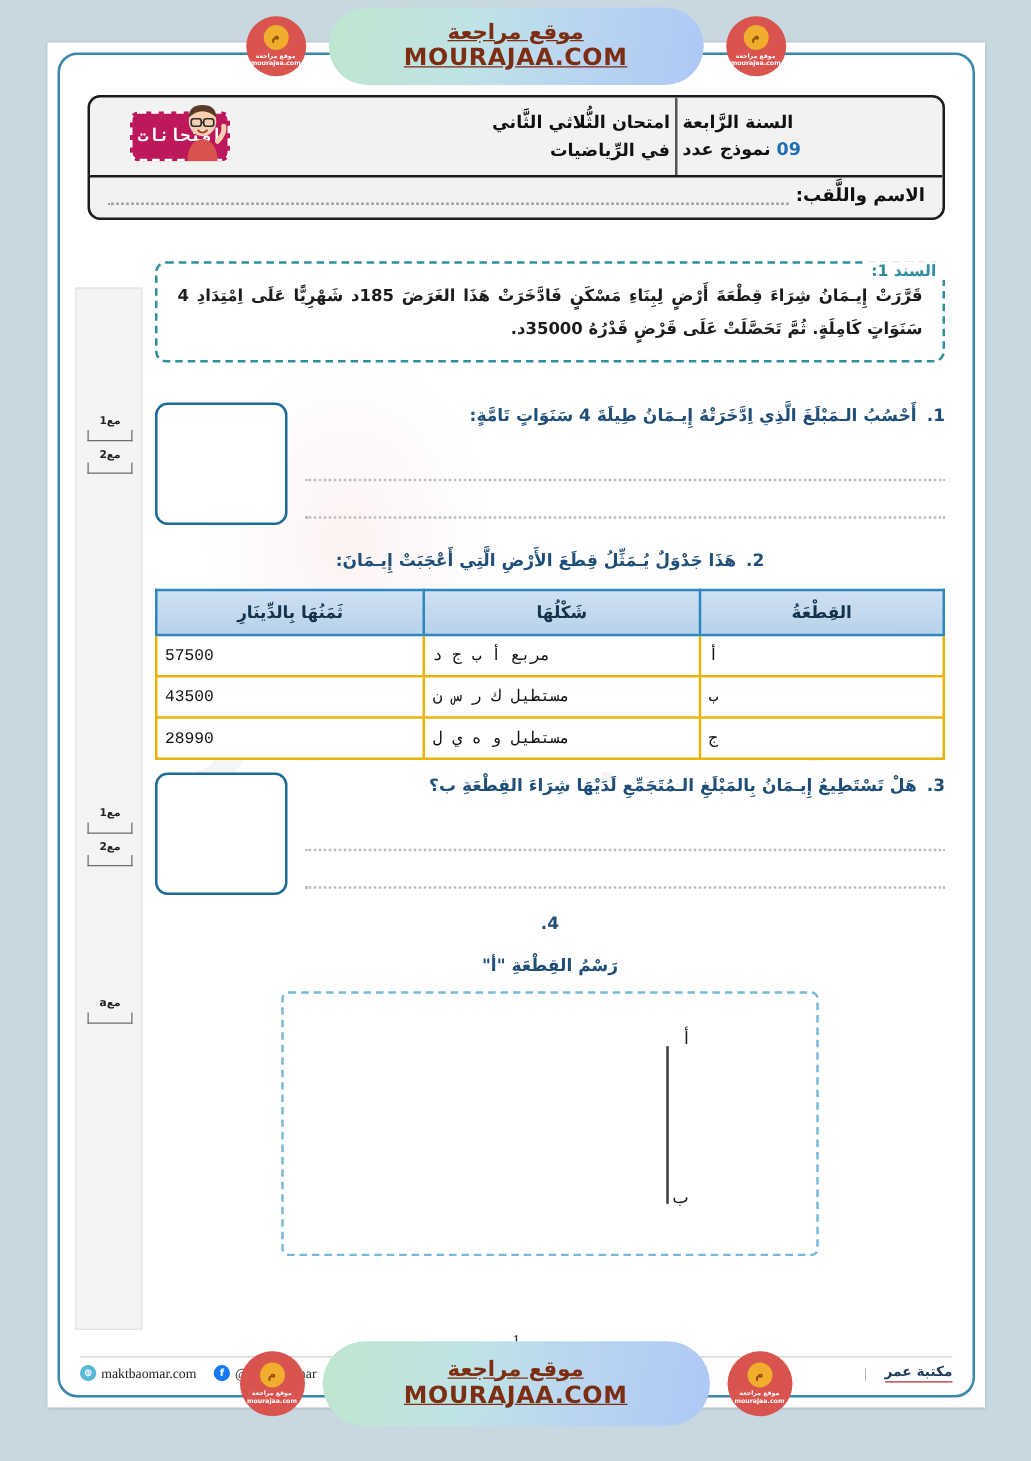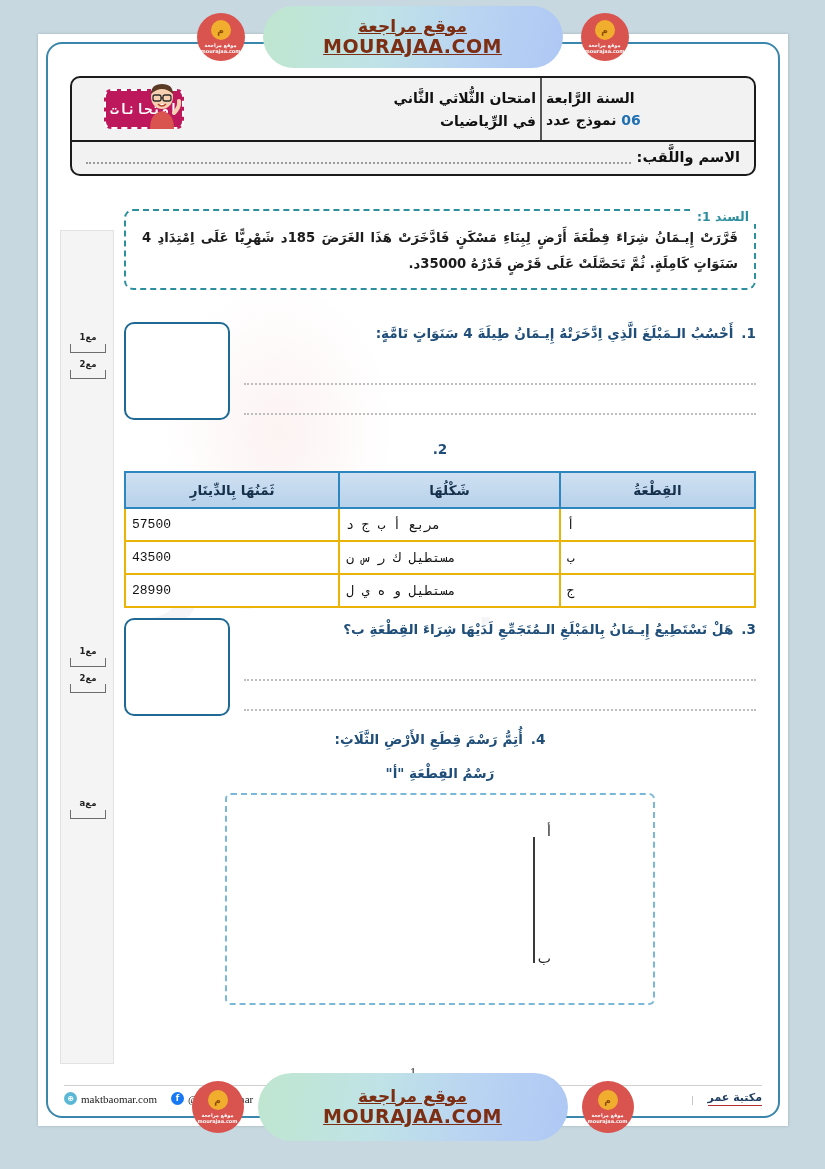--- a/index.html
+++ b/index.html
@@ -476,21 +476,21 @@
   <div class="bg-watermark2"></div>
   <div class="sheet-border"></div>
 
   <div class="content">
 
     <div class="header-box">
       <div class="header-top">
         <div class="hdr-cell-right">
           <div class="hdr-line">السنة الرَّابعة</div>
           <div class="hdr-line">
-            <span class="hdr-num">06</span>
+            <span class="hdr-num">09</span>
             <span>نموذج عدد</span>
           </div>
         </div>
         <div class="hdr-cell-mid">
           <div class="hdr-line">امتحان الثُّلاثي الثَّاني</div>
           <div class="hdr-line">في الرِّياضيات</div>
         </div>
         <div class="hdr-cell-logo">
           <div class="exam-logo">
             <div class="exam-logo-badge">امتحانات</div>
@@ -565,20 +565,21 @@
             <div class="q-line"></div>
           </div>
         </div>
         <div class="answer-box"></div>
       </div>
     </div>
 
     <div class="body-col" style="top: 404px;">
       <div class="q-title" style="justify-content:center;">
         <span class="q-num">2.</span>
+        <span>هَذَا جَدْوَلٌ يُـمَثِّلُ قِطَعَ الأَرْضِ الَّتِي أَعْجَبَتْ إِيـمَانَ:</span>
       </div>
       <table class="land-table">
         <thead>
           <tr>
             <th style="width:31%;">القِطْعَةُ</th>
             <th style="width:35%;">شَكْلُهَا</th>
             <th style="width:34%;text-align:center;">ثَمَنُهَا بِالدِّينَارِ</th>
           </tr>
         </thead>
         <tbody>
@@ -613,21 +614,20 @@
             <div class="q-line"></div>
           </div>
         </div>
         <div class="answer-box"></div>
       </div>
     </div>
 
     <div class="body-col" style="top: 694px;">
       <div class="q-title" style="justify-content:center;">
         <span class="q-num">4.</span>
-        <span>أُتِمُّ رَسْمَ قِطَعِ الأَرْضِ الثَّلَاثِ:</span>
       </div>
       <div class="draw-caption">رَسْمُ القِطْعَةِ "أ"</div>
       <div class="draw-box">
         <div class="seg-line"></div>
         <div class="seg-lbl a">أ</div>
         <div class="seg-lbl b">ب</div>
       </div>
     </div>
 
     <div class="page-num">1</div>

